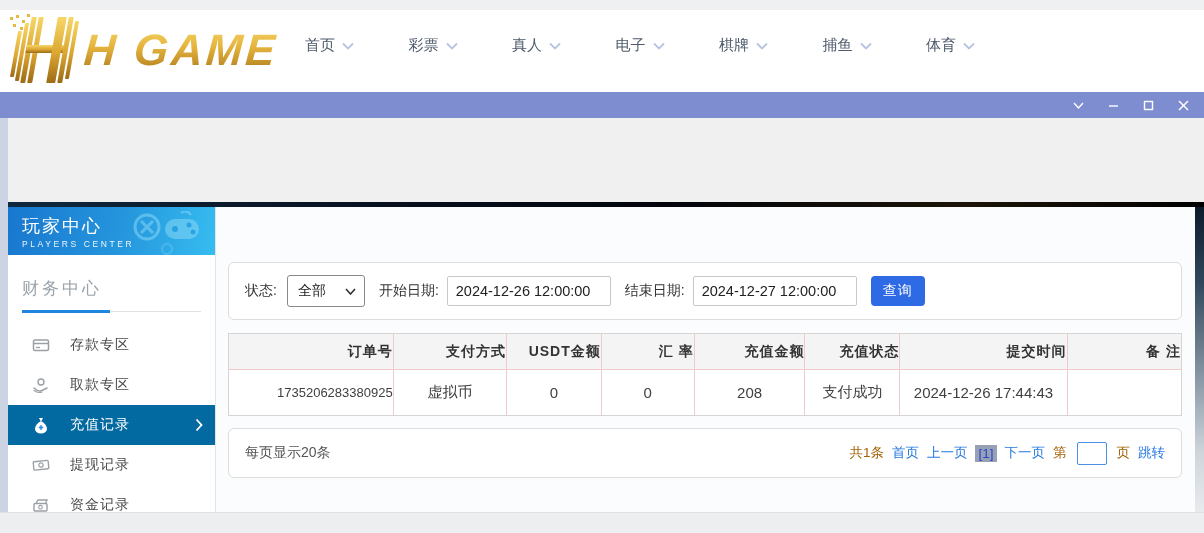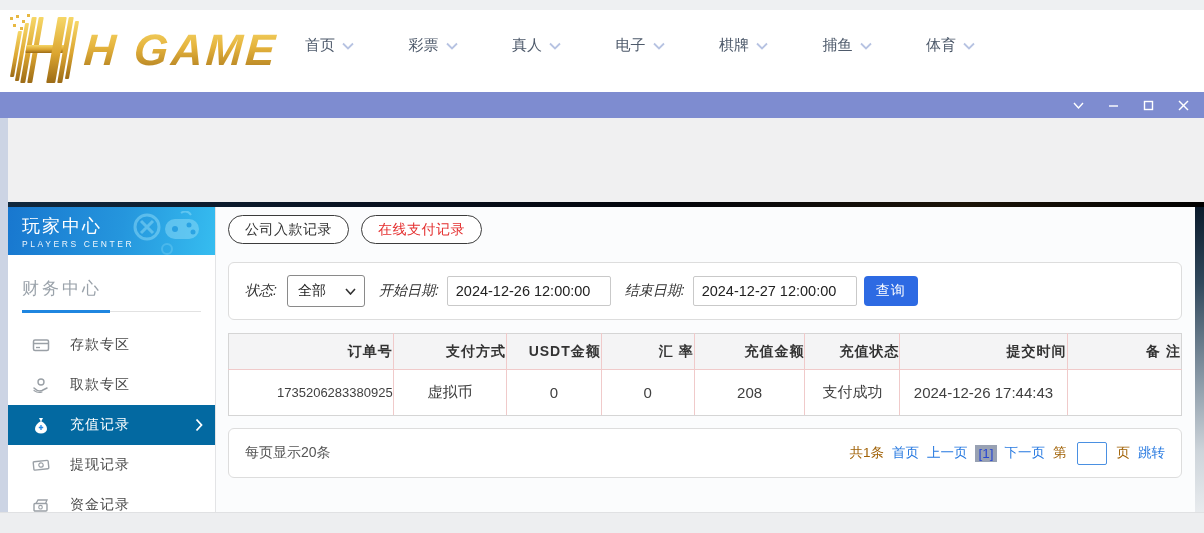--- a/index.html
+++ b/index.html
@@ -65,26 +65,26 @@
   .mi-arrow { position:absolute; right:12px; top:13px; width:8px; height:14px; }
 
   
   .main-panel { position:absolute; left:216px; top:207px; width:979px; height:305px; background:#fbfcfd; }
 
   .tabs { position:absolute; left:12px; top:8px; display:flex; gap:12px; }
   .tab-pill { height:29px; padding:0 16px; display:flex; align-items:center; border:1.5px solid #3c3c3c; border-radius:15px; background:#fff; font-size:14px; color:#333; cursor:pointer; letter-spacing:.5px; }
   .tab-pill.active { color:#e42f2f; }
 
   .filter-box { position:absolute; left:12px; top:55px; width:954px; height:58px; background:#fff; border:1px solid #ddd; border-radius:6px; display:flex; align-items:center; padding-left:16px; }
-  .f-label { font-size:14px; color:#333; white-space:nowrap;font-style:italic; }
+  .f-label { font-size:14px; color:#333; white-space:nowrap; }
   .f-select { width:78px; height:32px; border:1px solid #8a8a8a; border-radius:3px; background:#fff; display:flex; align-items:center; justify-content:space-between; padding:0 8px 0 10px; margin-left:10px; font-size:14px; color:#222; cursor:pointer; }
   .f-input { height:30px; border:1px solid #c9c9c9; border-radius:2px; background:#fff; font-size:14.5px; color:#222; padding:0 8px; margin-left:8px; font-family:"Liberation Sans",sans-serif; }
   .f-input.date { width:164px; }
   .gap12 { margin-left:14px; }
-  .query-btn { width:54px; height:30px; margin-left:7px; background:#2d6ae3; color:#fff; border:none; border-radius:4px; font-size:14px; cursor:pointer; letter-spacing:1px; }
+  .query-btn { width:54px; height:30px; margin-left:14px; background:#2d6ae3; color:#fff; border:none; border-radius:4px; font-size:14px; cursor:pointer; letter-spacing:1px; }
 
   .data-table { position:absolute; left:12px; top:126px; width:954px; border-collapse:collapse; background:#fff; }
   .data-table th { height:36px; background:#f4f4f5; font-size:14px; font-weight:bold; color:#333; border:1px solid #f0caca; border-top:1px solid #d5d5d5; text-align:right; letter-spacing:1px; }
   .data-table th:first-child { border-left:1px solid #d5d5d5; }
   .data-table th:last-child { border-right:1px solid #d5d5d5; }
   .data-table td { height:46px; font-size:15px; color:#404040; border:1px solid #f0caca; border-bottom:1px solid #d5d5d5; text-align:center; background:#fff; }
   .data-table td:first-child { border-left:1px solid #d5d5d5; font-size:13px;padding-left:48px; }
   .data-table td:last-child { border-right:1px solid #d5d5d5; }
 
   .pager-box { position:absolute; left:12px; top:221px; width:954px; height:50px; background:#fff; border:1px solid #ddd; border-radius:6px; display:flex; align-items:center; justify-content:space-between; padding:0 16px; }
@@ -255,24 +255,20 @@
             <path d="M4 7.5 l2 -3.5 h9 l-1.5 3.5" fill="none" stroke="#9aa0a6" stroke-width="1.3"></path>
             <circle cx="8.5" cy="11.2" r="1.8" fill="none" stroke="#9aa0a6" stroke-width="1.1"></circle>
           </svg>
         <span class="mi-label">资金记录</span>
       </div>
     </div>
   </div>
 
   <div class="main-panel">
 
-    <div class="tabs">
-      <div class="tab-pill">公司入款记录</div>
-      <div class="tab-pill active">在线支付记录</div>
-    </div>
 
     <div class="filter-box">
       <span class="f-label">状态:</span>
       <div class="f-select">
         <span>全部</span>
         <svg width="11" height="7" viewBox="0 0 11 7">
             <polyline points="1,1 5.5,6 10,1" fill="none" stroke="#333" stroke-width="1.6"></polyline>
           </svg>
       </div>
       <span class="f-label gap12">开始日期:</span>

